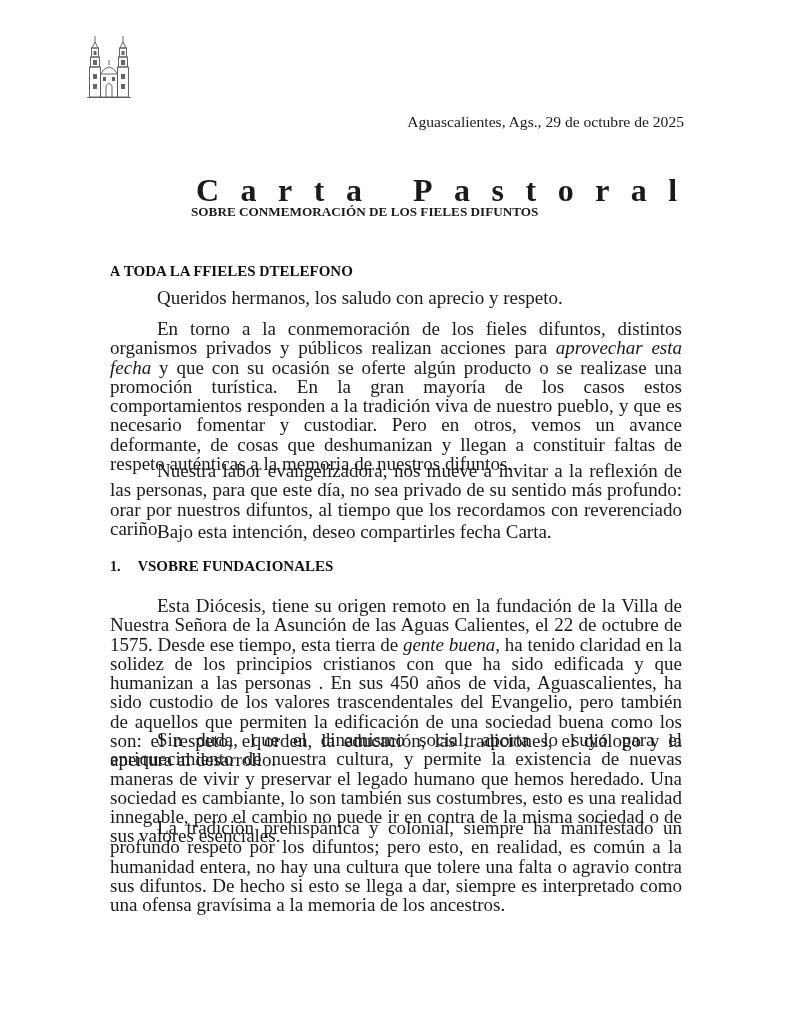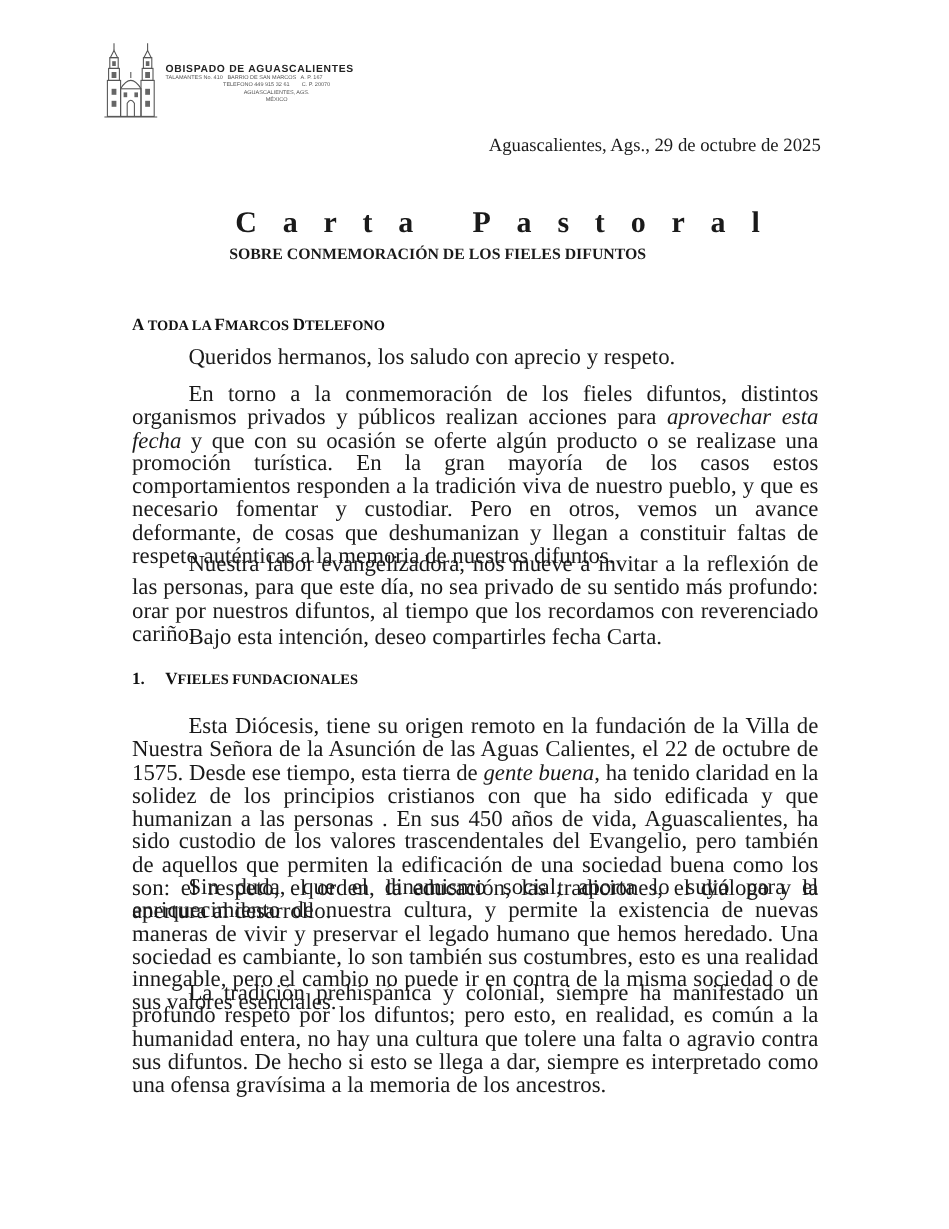--- a/index.html
+++ b/index.html
@@ -8,26 +8,26 @@
 
     .letterhead { position: absolute; left: 86px; top: 34px; width: 240px; height: 70px; }
     .logo { position: absolute; left: 0; top: 0; width: 46px; height: 66px; }
     .lh-text { position: absolute; left: 52px; top: 18px; width: 185px; text-align: center; font-family: "Liberation Sans", "DejaVu Sans", sans-serif; color: #333; }
     .lh-title { font-size: 8.6px; font-weight: bold; letter-spacing: 0.6px; color: #222; white-space: nowrap; text-align: left; }
     .lh-line { font-size: 4.6px; line-height: 6px; white-space: nowrap; color: #555; }
     .lh-line.addr { text-align: left; }
 
     .date { position: absolute; right: 107px; top: 113px; font-size: 15.6px; white-space: nowrap; }
 
-    .title { position: absolute; left: 196px; top: 172px; font-size: 25px; font-weight: bold; white-space: nowrap; letter-spacing: 21.5px; }
+    .title { position: absolute; left: 196px; top: 172px; font-size: 32px; font-weight: bold; white-space: nowrap; letter-spacing: 21.5px; }
     .subtitle { position: absolute; left: 191px; top: 204px; font-size: 13.2px; font-weight: bold; white-space: nowrap; }
 
     .sc-heading { position: absolute; left: 110px; font-weight: bold; white-space: nowrap; color: #111; }
     .sc-heading .big { font-size: 14.2px; }
-    .sc-heading .small { font-size: 12px; }
+    .sc-heading .small { font-size: 15px; }
 
     .body { position: absolute; left: 110px; width: 572px; font-size: 19px; line-height: 19.3px; text-align: justify; }
     .body .indent { display: inline-block; width: 47px; }
     .body em { font-style: italic; }
   </style>
 </head>
 <body>
 
 <div class="letterhead">
   <svg class="logo" viewBox="0 0 46 66" xmlns="http://www.w3.org/2000/svg">
@@ -57,56 +57,49 @@
       <rect x="7" y="26" width="4" height="5"></rect>
       <rect x="35" y="26" width="4" height="5"></rect>
       <rect x="7" y="40" width="4" height="5"></rect>
       <rect x="35" y="40" width="4" height="5"></rect>
       <rect x="7" y="50" width="4" height="5"></rect>
       <rect x="35" y="50" width="4" height="5"></rect>
       <rect x="17" y="43" width="3" height="4"></rect>
       <rect x="26" y="43" width="3" height="4"></rect>
     </g>
   </svg>
-  <div class="lh-text">
-    <div class="lh-title">OBISPADO DE AGUASCALIENTES</div>
-    <div class="lh-line addr" style="white-space:pre;">TALAMANTES No. 410   BARRIO DE SAN MARCOS   A. P. 167</div>
-    <div class="lh-line" style="white-space:pre;">TELEFONO 449 915 32 61        C. P. 20070</div>
-    <div class="lh-line">AGUASCALIENTES, AGS.</div>
-    <div class="lh-line">MÉXICO</div>
-  </div>
 </div>
 
 <div class="date">Aguascalientes, Ags., 29 de octubre de 2025</div>
 
 <div class="title">Carta Pastoral</div>
 <div class="subtitle">SOBRE CONMEMORACIÓN DE LOS FIELES DIFUNTOS</div>
 
 <div class="sc-heading" style="top:262px;">
-  <span class="big">A</span><span class="small" style="white-space:pre;"> TODA LA </span><span class="big">F</span><span class="small" style="white-space:pre;">MARCOS </span><span class="big">D</span><span class="small">TELEFONO</span>
+  <span class="big">A</span><span class="small" style="white-space:pre;"> TODA LA </span><span class="big">F</span><span class="small" style="white-space:pre;">FIELES </span><span class="big">D</span><span class="small">TELEFONO</span>
 </div>
 
 <p class="body" style="top:288px;">
   <span class="indent"></span><span>Queridos hermanos, los saludo con aprecio y respeto.</span>
 </p>
 
 <p class="body" style="top:319px;">
   <span class="indent"></span><span>En torno a la conmemoración de los fieles difuntos, distintos organismos privados y públicos realizan acciones para </span><em>aprovechar esta fecha</em><span> y que con su ocasión se oferte algún producto o se realizase una promoción turística. En la gran mayoría de los casos estos comportamientos responden a la tradición viva de nuestro pueblo, y que es necesario fomentar y custodiar. Pero en otros, vemos un avance deformante, de cosas que deshumanizan y llegan a constituir faltas de respeto auténticas a la memoria de nuestros difuntos.</span>
 </p>
 
 <p class="body" style="top:461px;">
   <span class="indent"></span><span>Nuestra labor evangelizadora, nos mueve a invitar a la reflexión de las personas, para que este día, no sea privado de su sentido más profundo: orar por nuestros difuntos, al tiempo que los recordamos con reverenciado cariño.</span>
 </p>
 
 <p class="body" style="top:522px;">
   <span class="indent"></span><span>Bajo esta intención, deseo compartirles fecha Carta.</span>
 </p>
 
 <div class="sc-heading" style="top:557px;">
-  <span class="big">1.</span><span style="display:inline-block;width:17px;"></span><span class="big">V</span><span class="small">FIELES FUNDACIONALES</span>
+  <span class="big">1.</span><span style="display:inline-block;width:17px;"></span><span class="big">V</span><span class="small">SOBRE FUNDACIONALES</span>
 </div>
 
 <p class="body" style="top:596px;">
   <span class="indent"></span><span>Esta Diócesis, tiene su origen remoto en la fundación de la Villa de Nuestra Señora de la Asunción de las Aguas Calientes, el 22 de octubre de 1575. Desde ese tiempo, esta tierra de </span><em>gente buena</em><span>, ha tenido claridad en la solidez de los principios cristianos con que ha sido edificada y que humanizan a las personas . En sus 450 años de vida, Aguascalientes, ha sido custodio de los valores trascendentales del Evangelio, pero también de aquellos que permiten la edificación de una sociedad buena como los son:  el respeto, el orden, la educación, las tradiciones, el diálogo y la apertura al desarrollo.</span>
 </p>
 
 <p class="body" style="top:730px;font-family:Liberation Serif, serif;">
   <span class="indent"></span><span>Sin duda, que el dinamismo social, aporta lo suyo para el enriquecimiento de nuestra cultura, y permite la existencia de nuevas maneras de vivir y preservar el legado humano que hemos heredado. Una sociedad es cambiante, lo son también sus costumbres, esto es una realidad innegable, pero el cambio no puede ir en contra de la misma sociedad o de sus valores esenciales.</span>
 </p>
 

